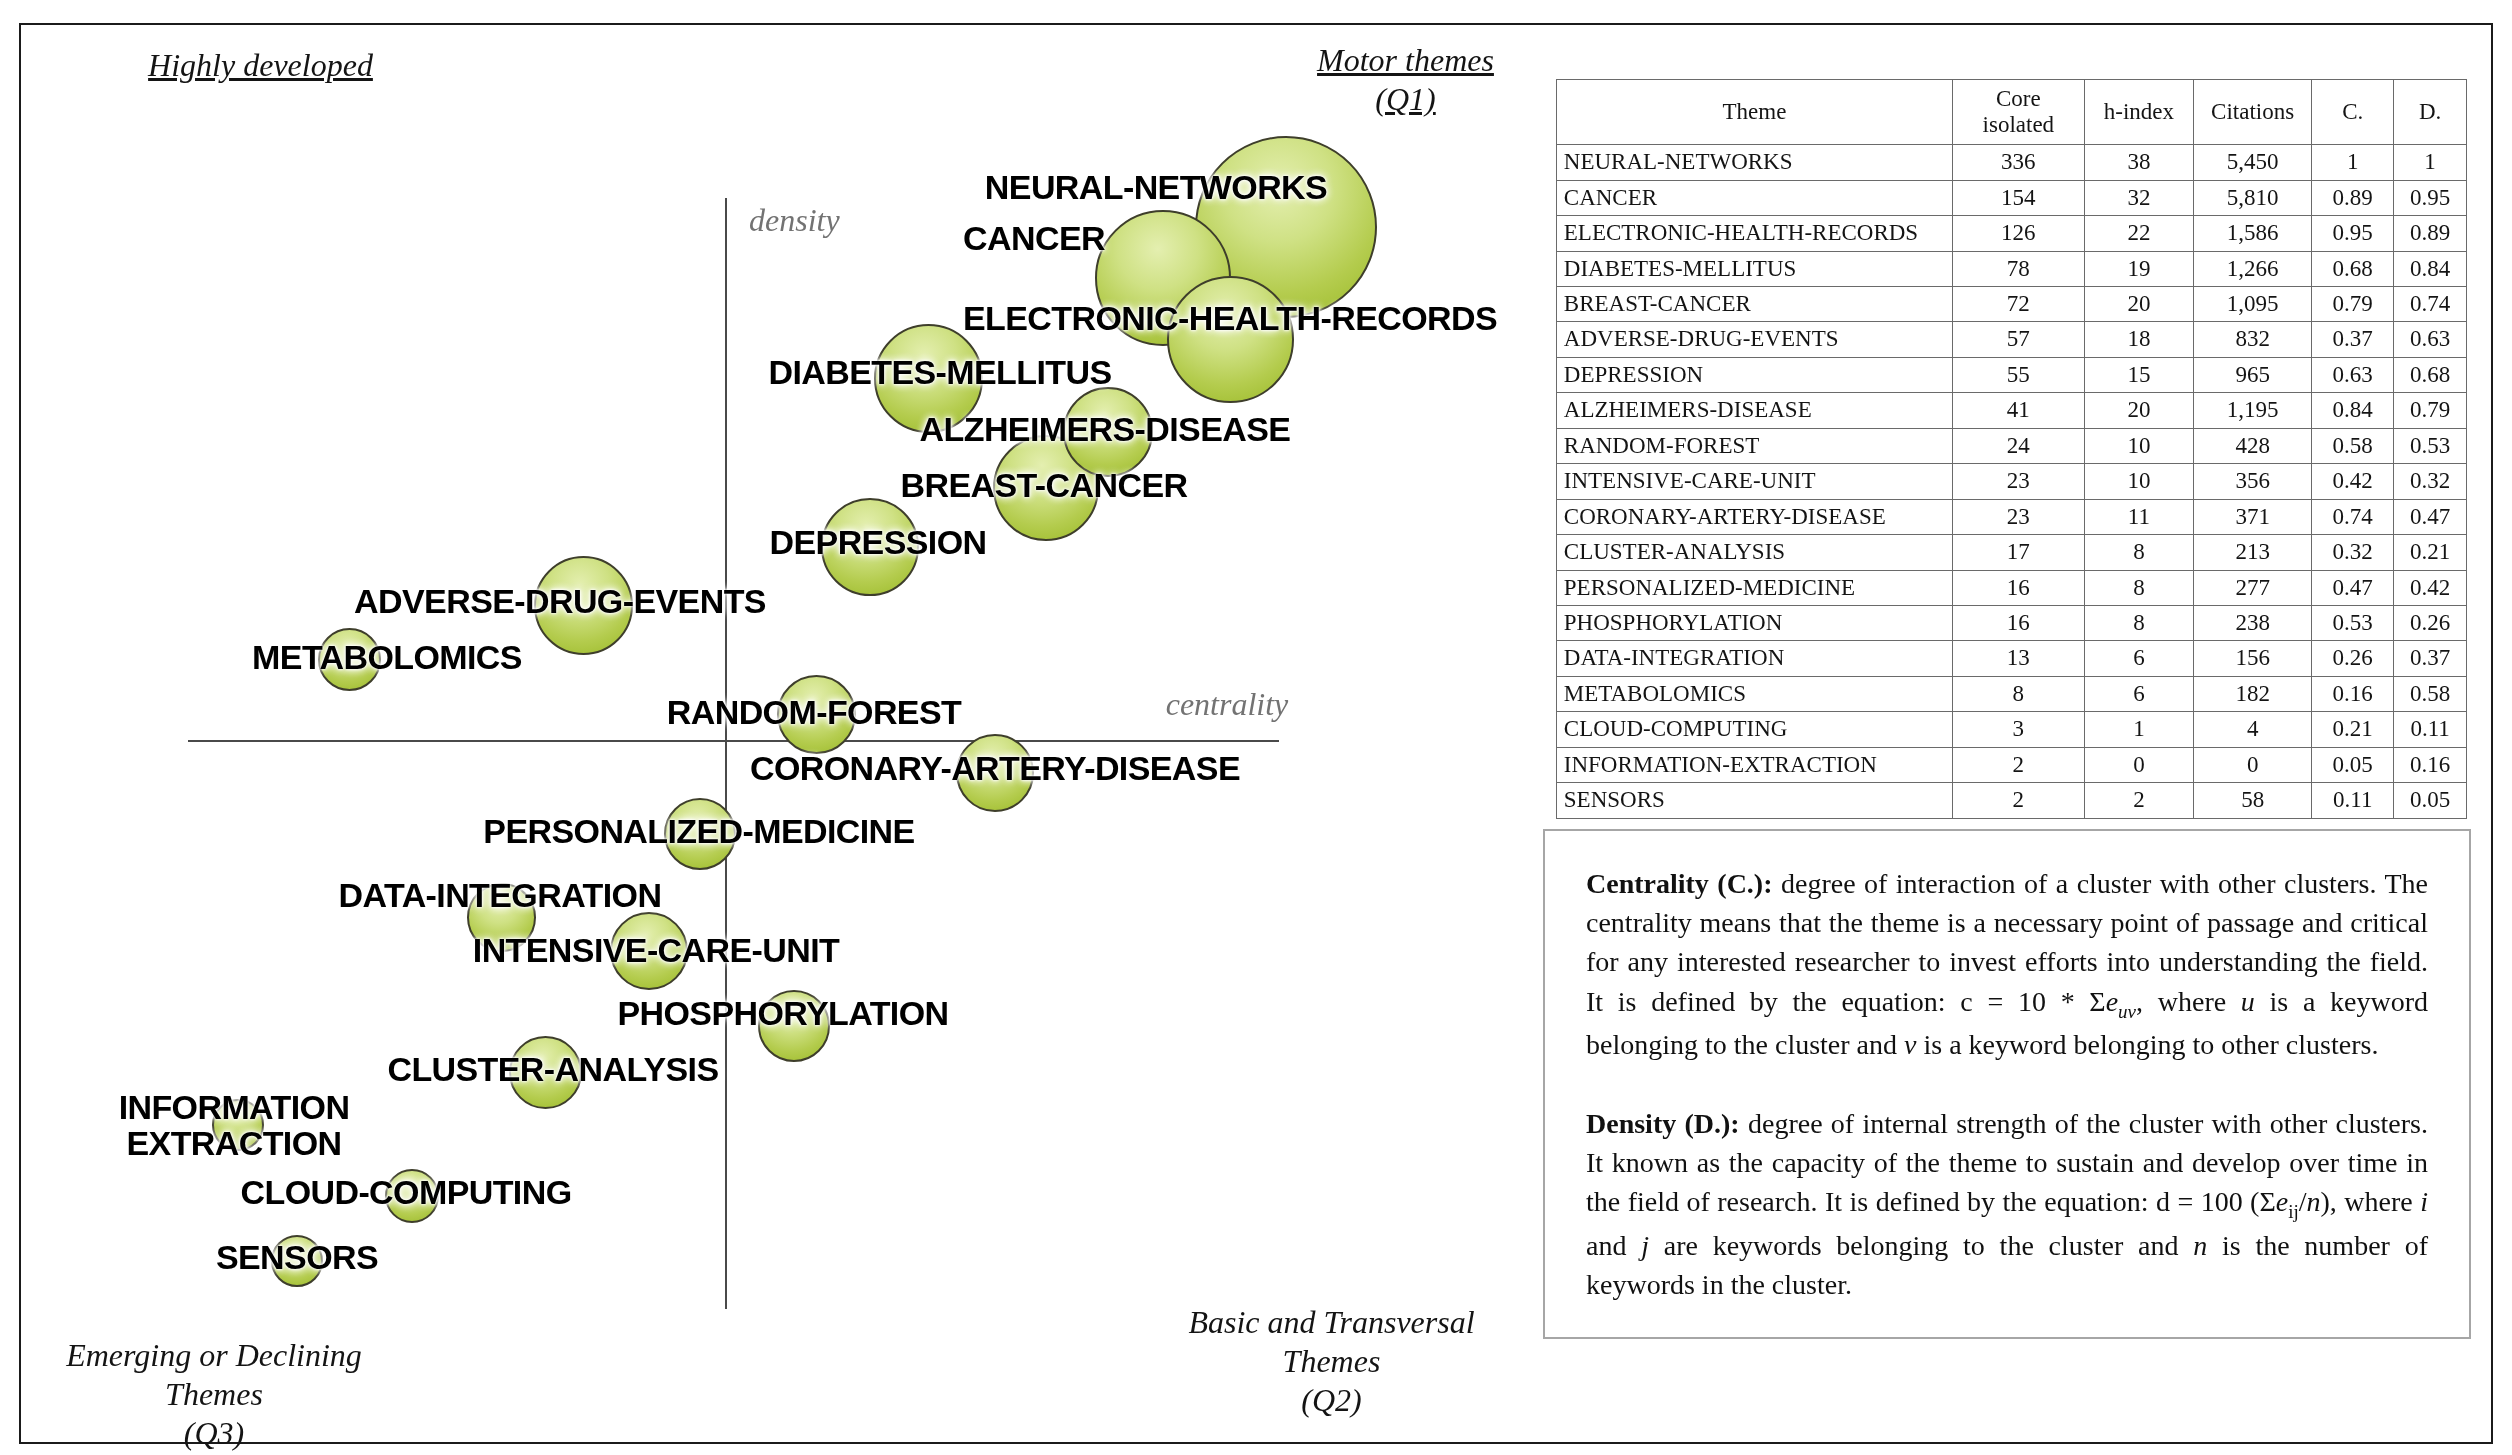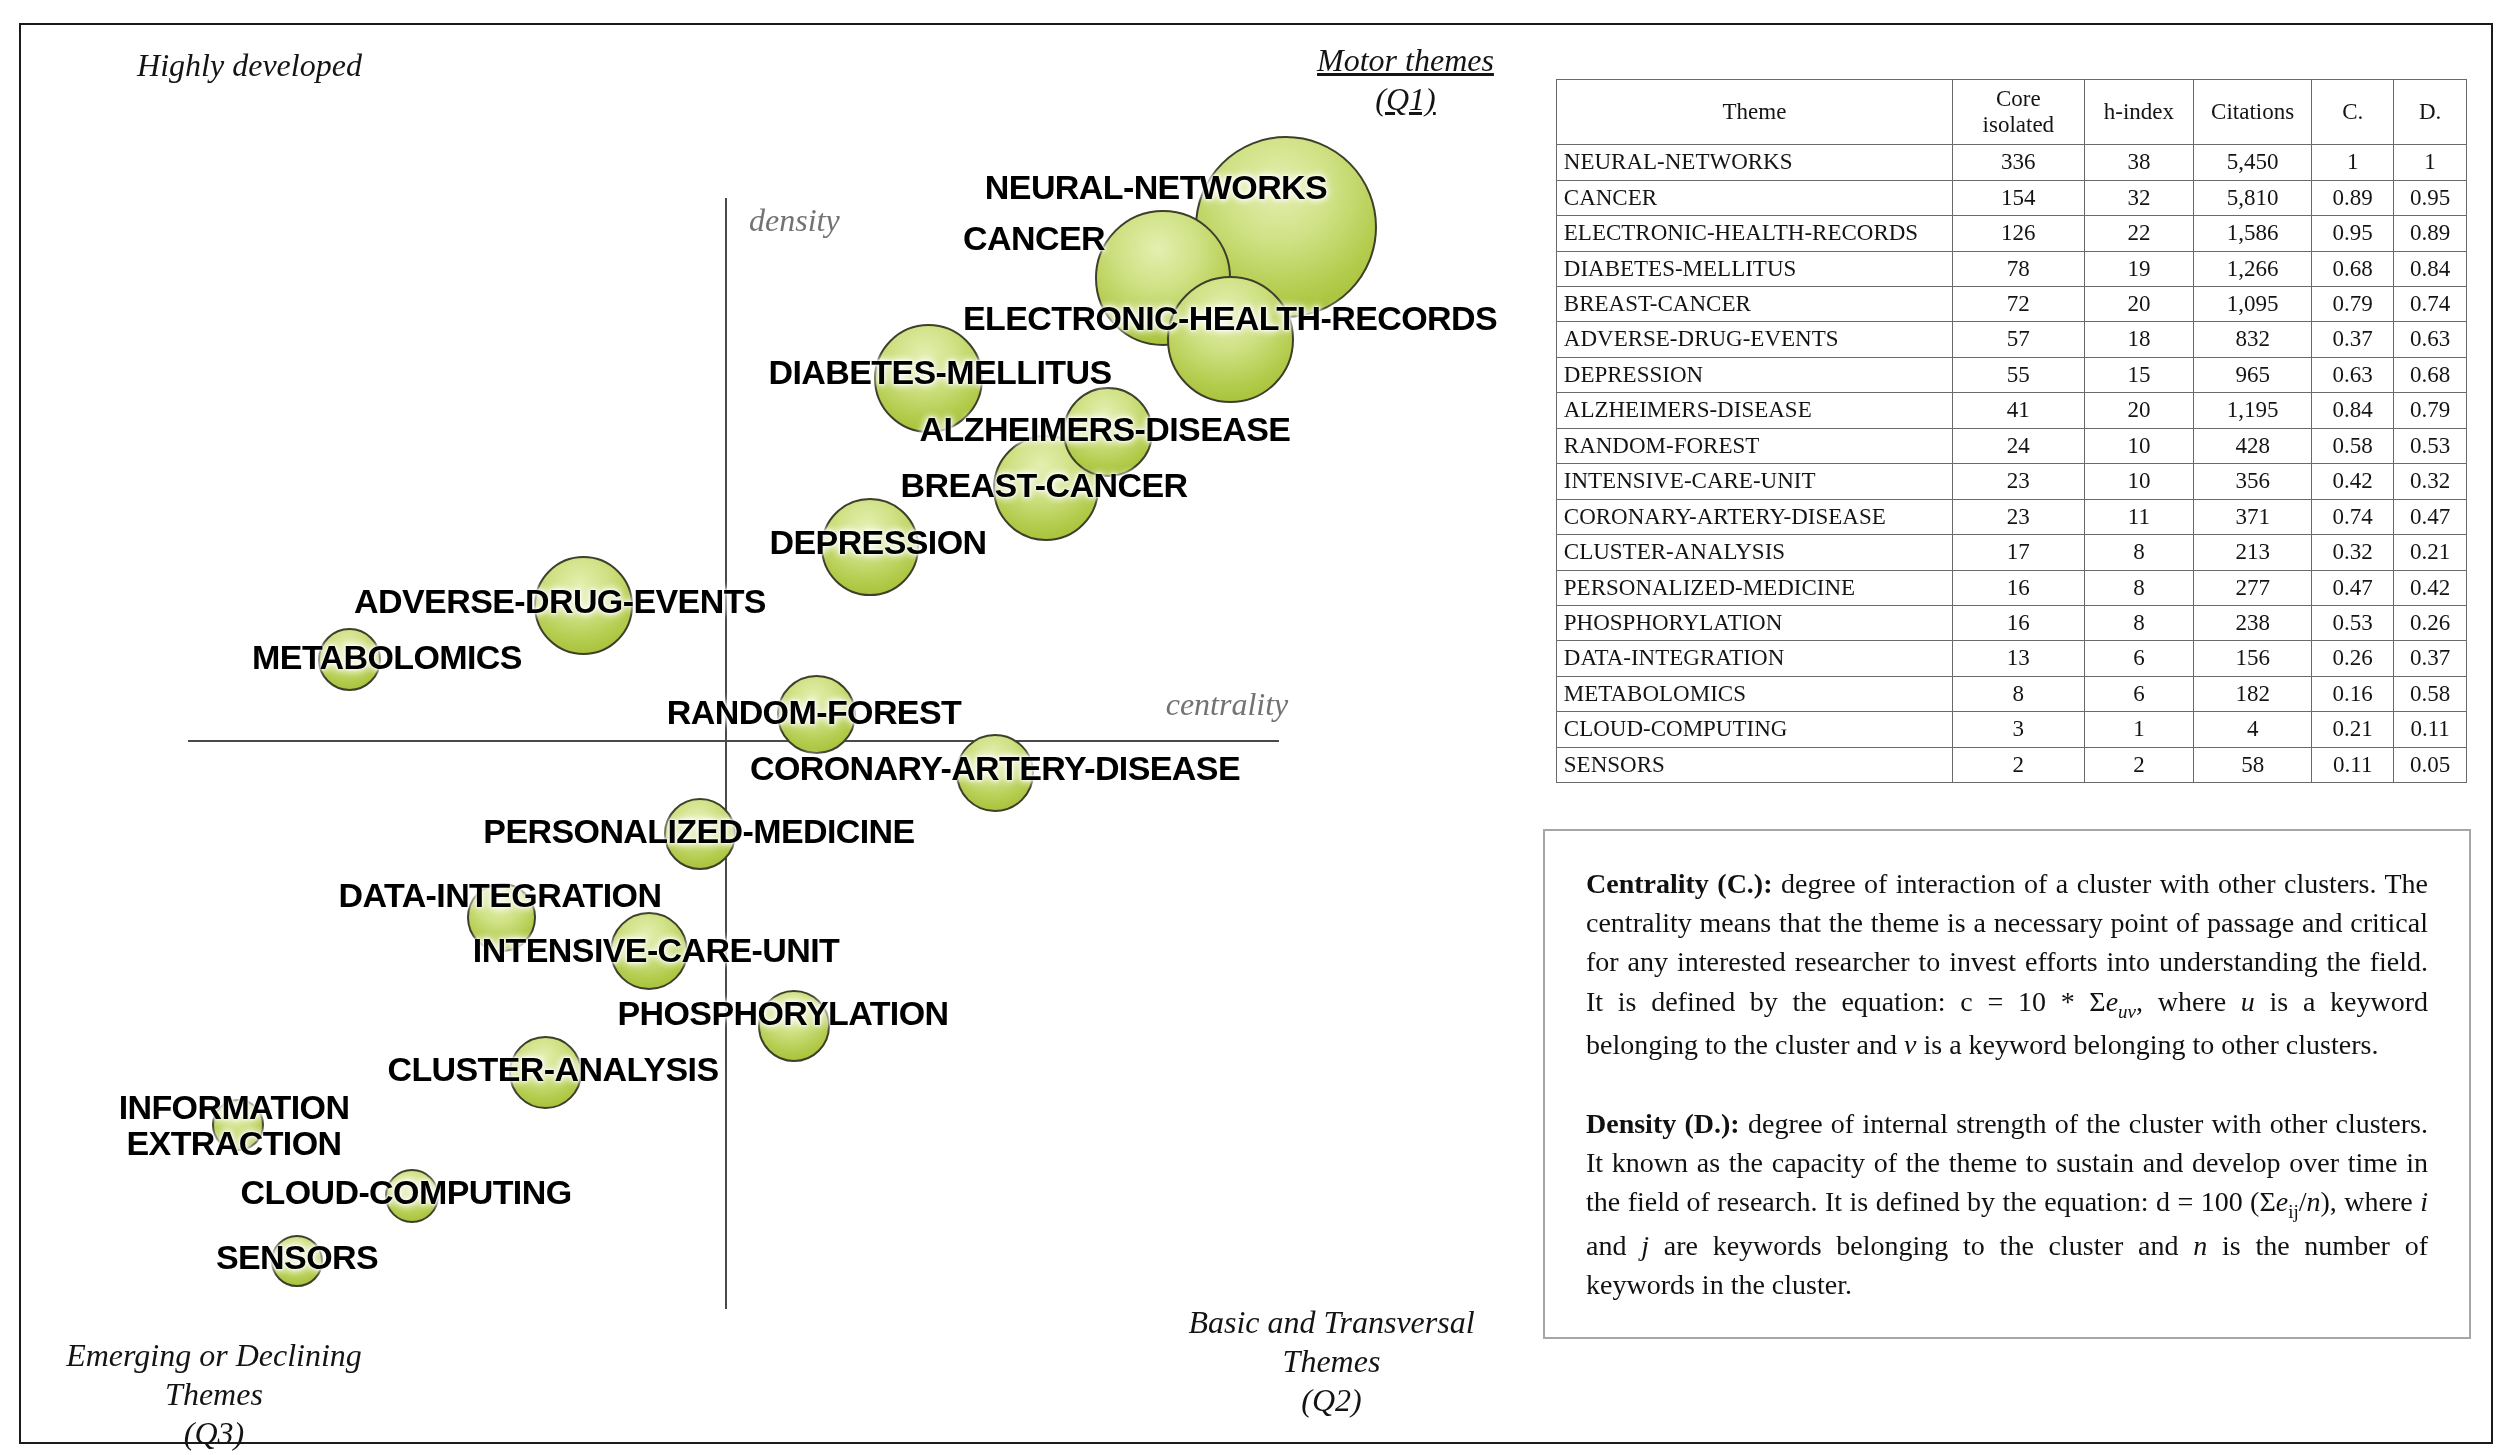--- a/index.html
+++ b/index.html
@@ -9,21 +9,21 @@
 
   
   .axis{position:absolute;background:#4a4a4a;}
   .axis.v{left:725px;top:198px;width:2.3px;height:1111px;}
   .axis.h{left:188px;top:740px;width:1091px;height:2.3px;}
   .axis-label{position:absolute;font:italic 32px/1.1 "Liberation Serif",serif;color:#737373;white-space:nowrap;}
   .axis-label.density{left:749px;top:203px;}
   .axis-label.centrality{left:1227px;top:687px;transform:translateX(-50%);}
   .quad{position:absolute;text-align:center;font:italic 32px/1.22 "Liberation Serif",serif;color:#141414;}
   .quad span{display:block;}
-  .quad.q4{left:51px;top:46px;width:397px;}
+  .quad.q4{left:62px;top:46px;width:397px;text-decoration:underline;}
   .quad.q1{left:1241px;top:41px;width:329px;text-decoration:underline;}
   .quad.q3{left:41px;top:1336px;width:346px;}
   .quad.q2{left:1156px;top:1303px;width:351px;}
 
   .bubble{position:absolute;border-radius:50%;box-sizing:border-box;
     border:2.3px solid var(--bubble-stroke,#3e3e2b);
     background:radial-gradient(circle at 46% 28%,
       var(--bubble-hi,#e4efb0) 0%, #cfe184 34%, #b4cc4e 66%,
       var(--bubble-edge,#a2bf33) 88%, #97b42b 100%);}
   .bubble-label{position:absolute;transform:translate(-50%,-50%);
@@ -272,20 +272,28 @@
           </tr>
           <tr>
             <td class="theme">CLOUD-COMPUTING</td>
             <td class="c">3</td>
             <td class="c">1</td>
             <td class="c">4</td>
             <td class="c">0.21</td>
             <td class="c">0.11</td>
           </tr>
           <tr>
+            <td class="theme">INFORMATION-EXTRACTION</td>
+            <td class="c">2</td>
+            <td class="c">0</td>
+            <td class="c">0</td>
+            <td class="c">0.05</td>
+            <td class="c">0.16</td>
+          </tr>
+          <tr>
             <td class="theme">SENSORS</td>
             <td class="c">2</td>
             <td class="c">2</td>
             <td class="c">58</td>
             <td class="c">0.11</td>
             <td class="c">0.05</td>
           </tr>
         </tbody>
     </table>
   </div>

